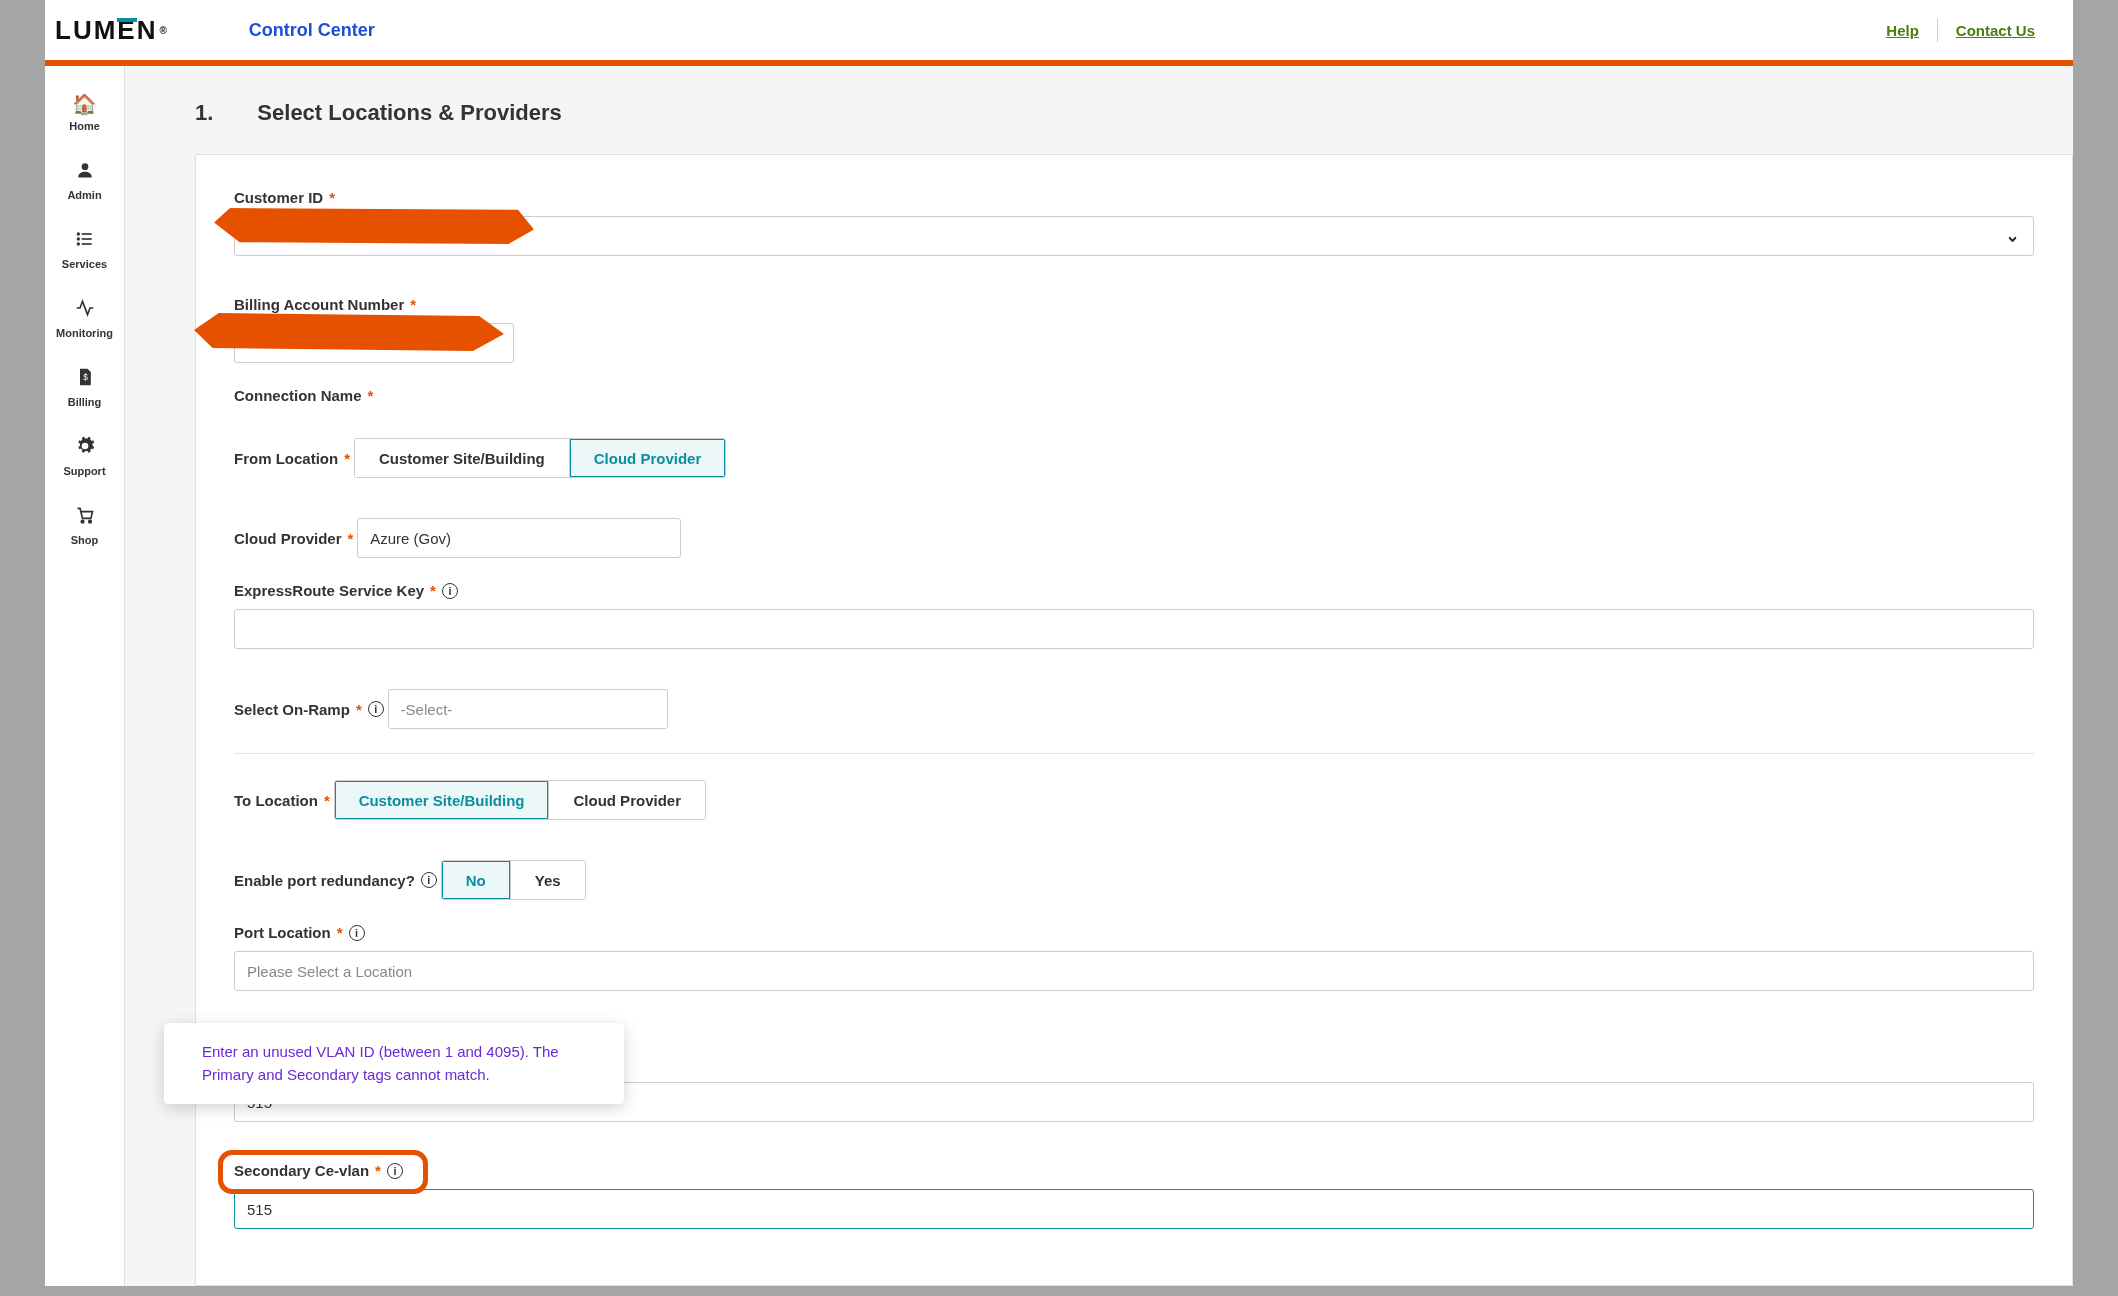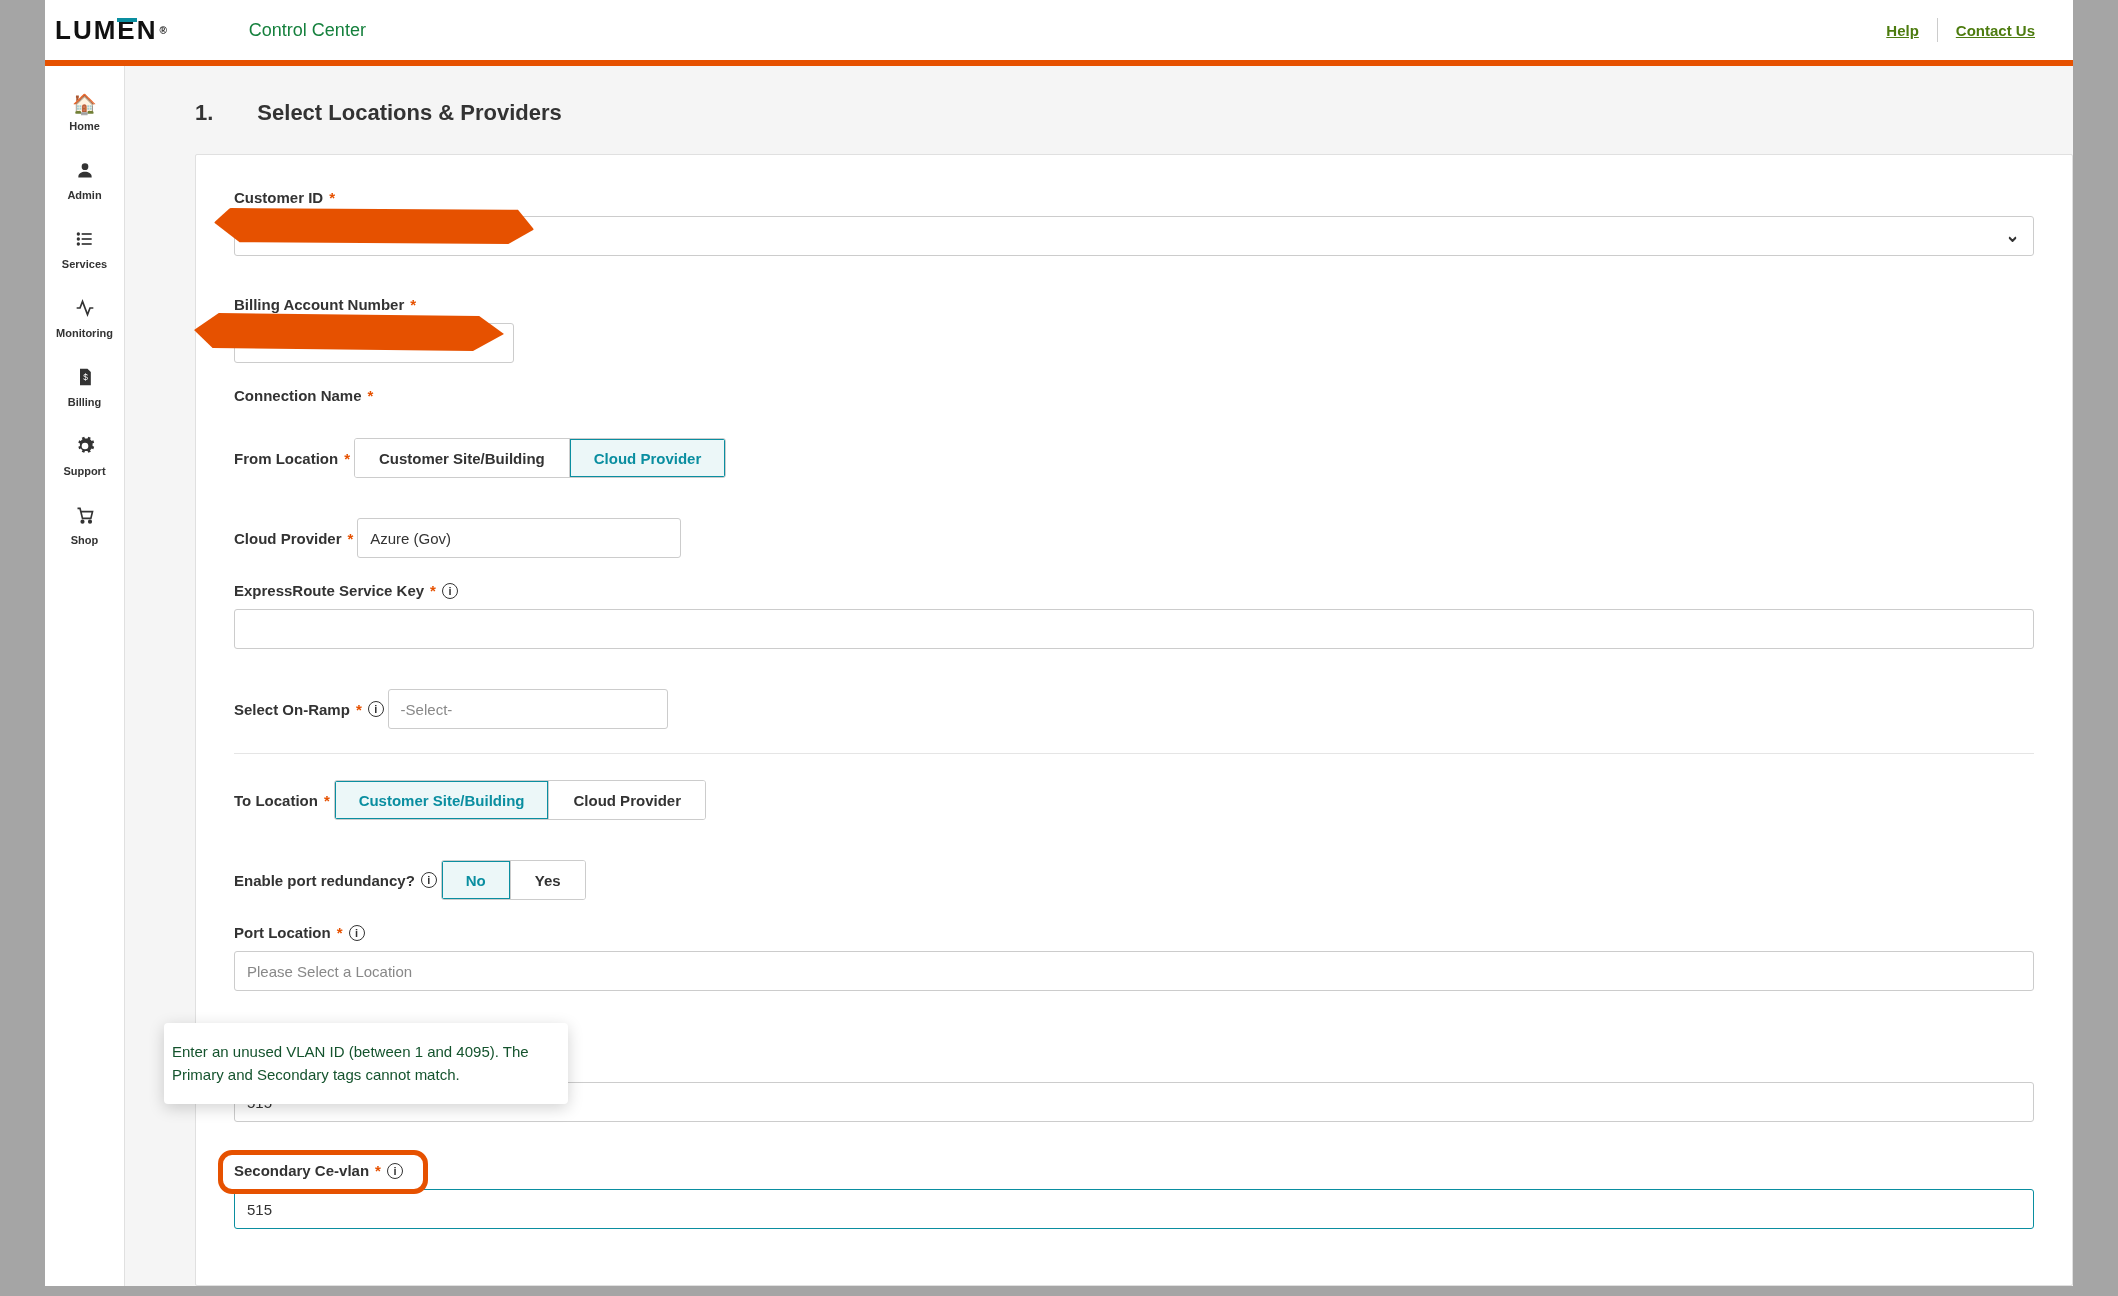--- a/index.html
+++ b/index.html
@@ -40,23 +40,23 @@
   .logo .e-bar::before {
     content: '';
     position: absolute;
     top: 3px; left: 0; right: 0;
     height: 4px;
     background: #0a8ea0;
   }
   .logo sup { font-size: 10px; margin-left: 2px; }
   .header-title {
     margin-left: 80px;
-    font-weight: 400;
+    font-weight: 700;
     font-size: 18px;
-    color: #15803d;
+    color: #1d4ed8;
   }
   .header-links {
     margin-left: auto;
     display: flex;
     align-items: center;
     font-size: 15px;
   }
   .header-links a {
     color: #4d7c0f;
     font-weight: 700;
@@ -212,24 +212,24 @@
   .hr-divider {
     border: none;
     border-top: 1px solid #e5e5e5;
     margin: 12px 0 26px 0;
   }
   .tooltip-box {
     position: absolute;
     background: #fff;
     border-radius: 4px;
     box-shadow: 0 4px 16px rgba(0,0,0,0.18);
-    padding: 18px 8px;
+    padding: 18px 38px;
     font-size: 15px;
-    color: #14532d;
-    width: 404px;
+    color: #6d28d9;
+    width: 460px;
     z-index: 50;
     line-height: 1.5;
   }
   .circle-highlight {
     position: absolute;
     border: 5px solid #e65100;
     border-radius: 14px;
     pointer-events: none;
     z-index: 40;
   }

